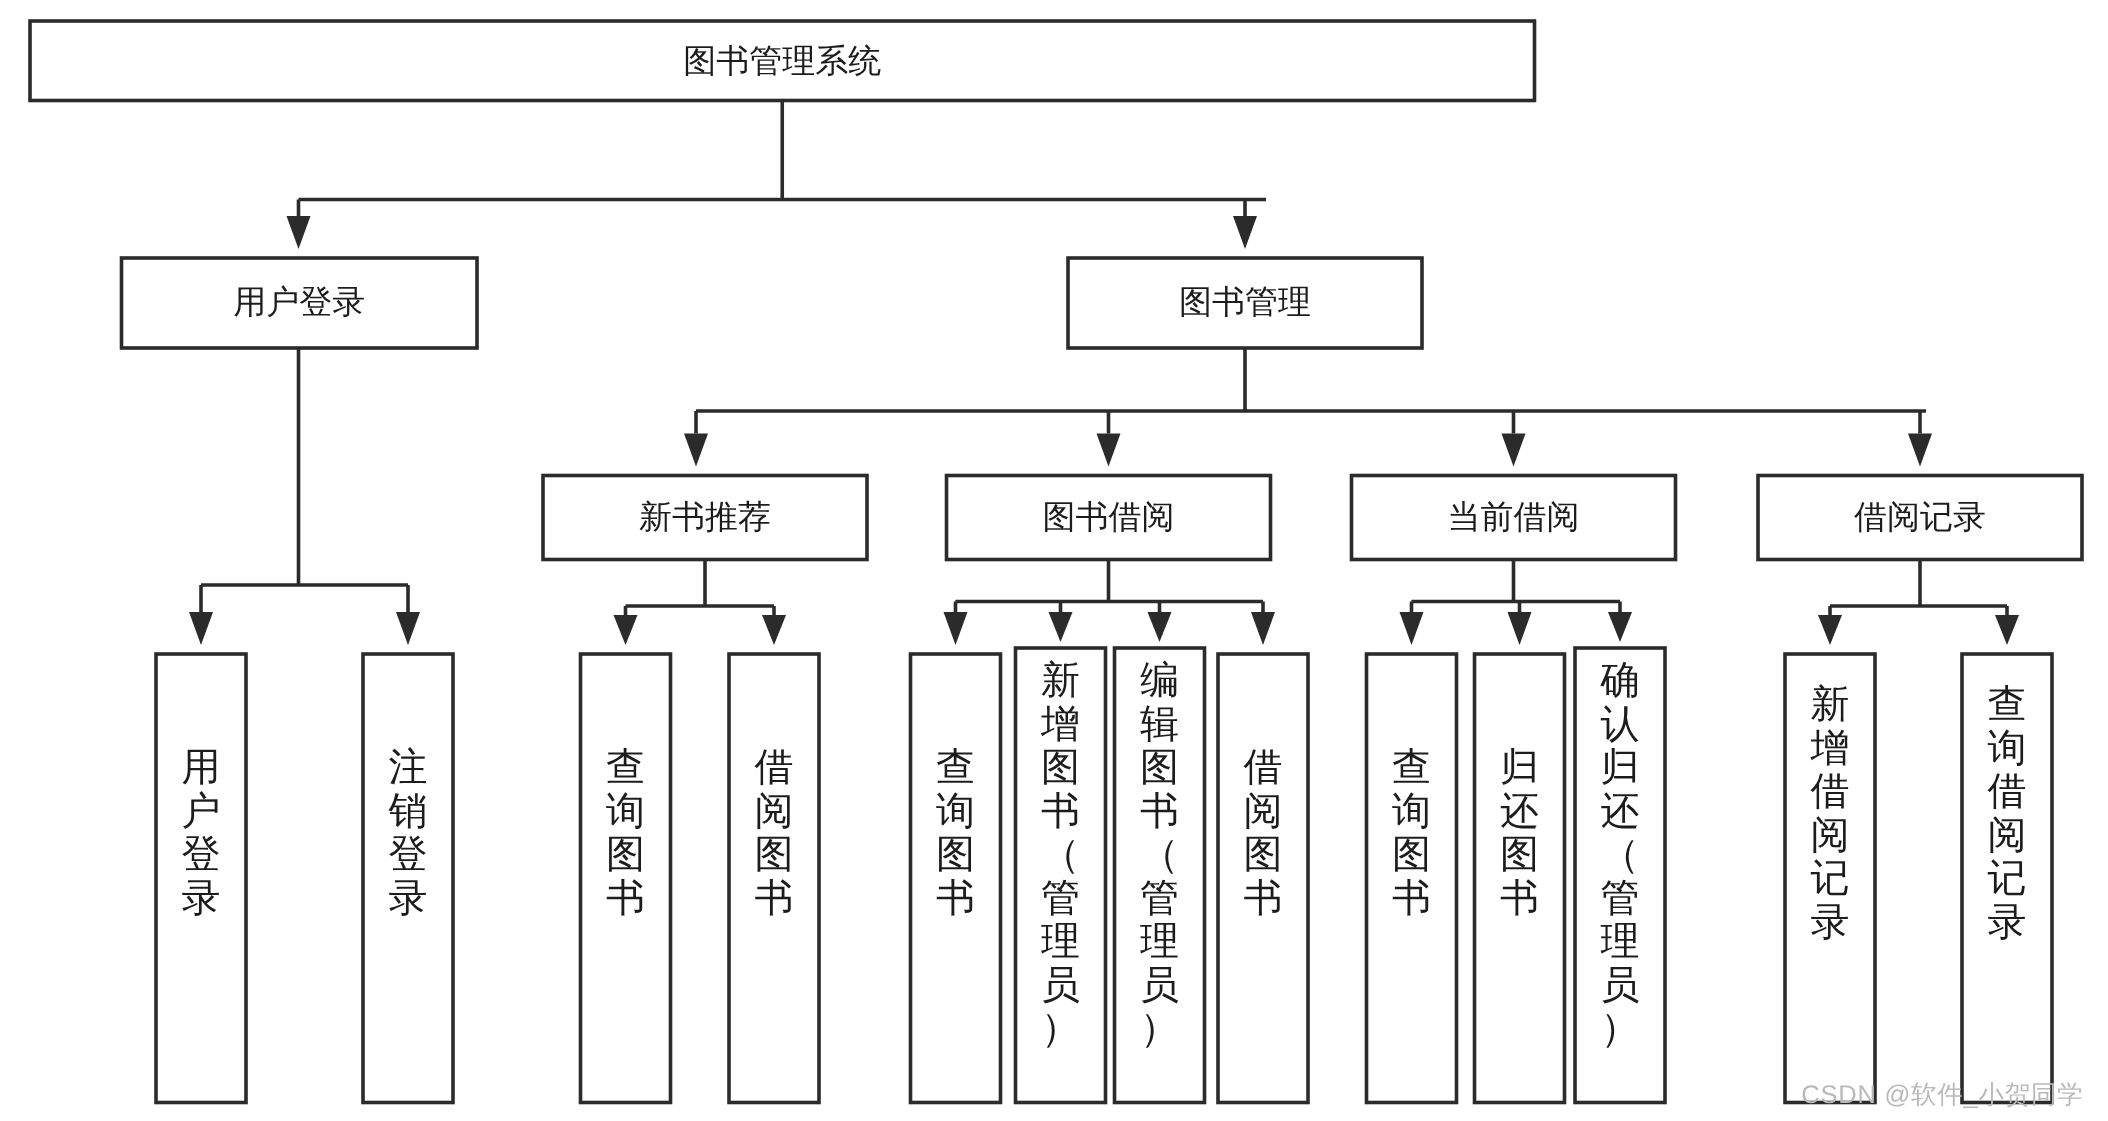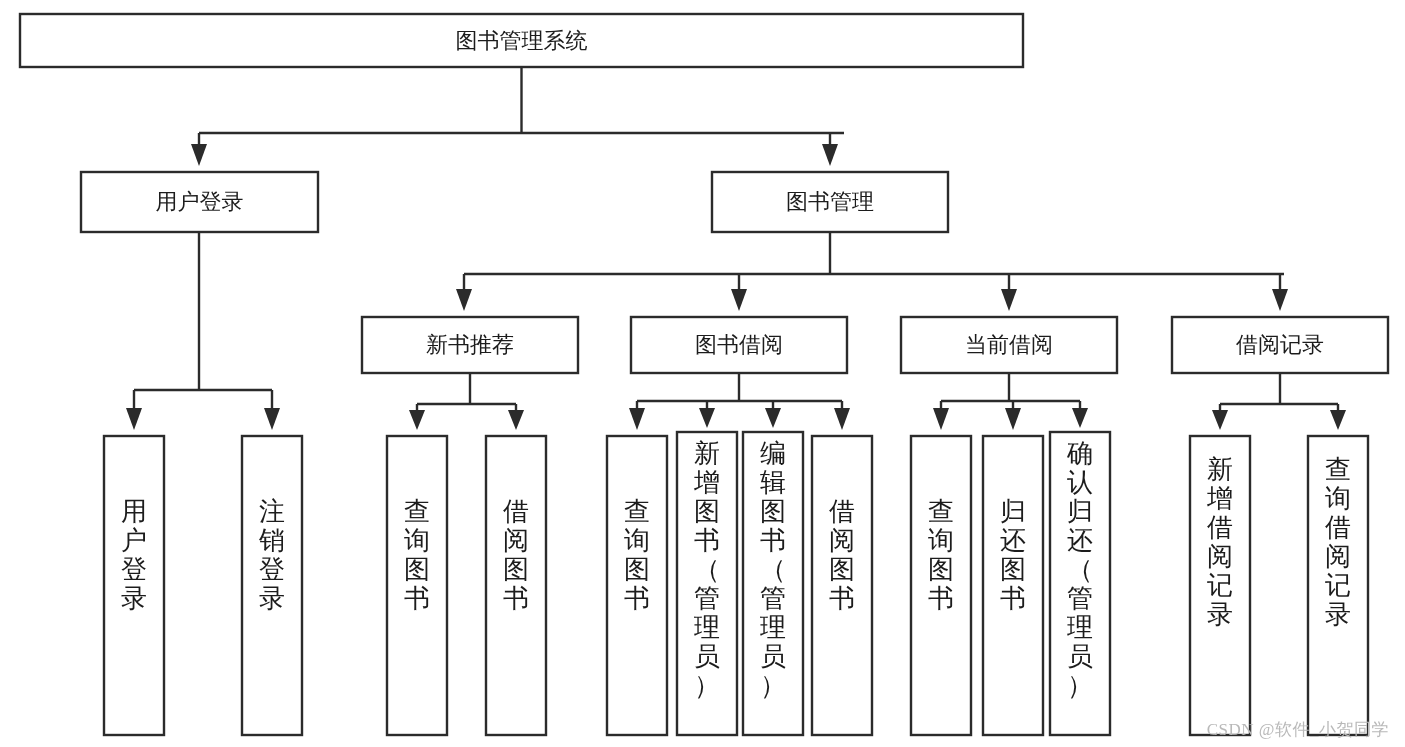--- a/index.html
+++ b/index.html
@@ -49,21 +49,21 @@
   .node-label-v {
     fill: #1c1c1c;
     font-family: "Liberation Sans", "DejaVu Sans", sans-serif;
     font-size: 26px;
     text-anchor: middle;
   }
   .watermark {
     position: absolute;
     right: 16px;
     bottom: 6px;
-    font-family: Liberation Serif, serif;
+    font-family: Liberation Sans, sans-serif;
     font-size: 17px;
     color: #b9b9b9;
     letter-spacing: 0.5px;
     white-space: nowrap;
     user-select: none;
   }
 </style>
 </head>
 <body>
 

